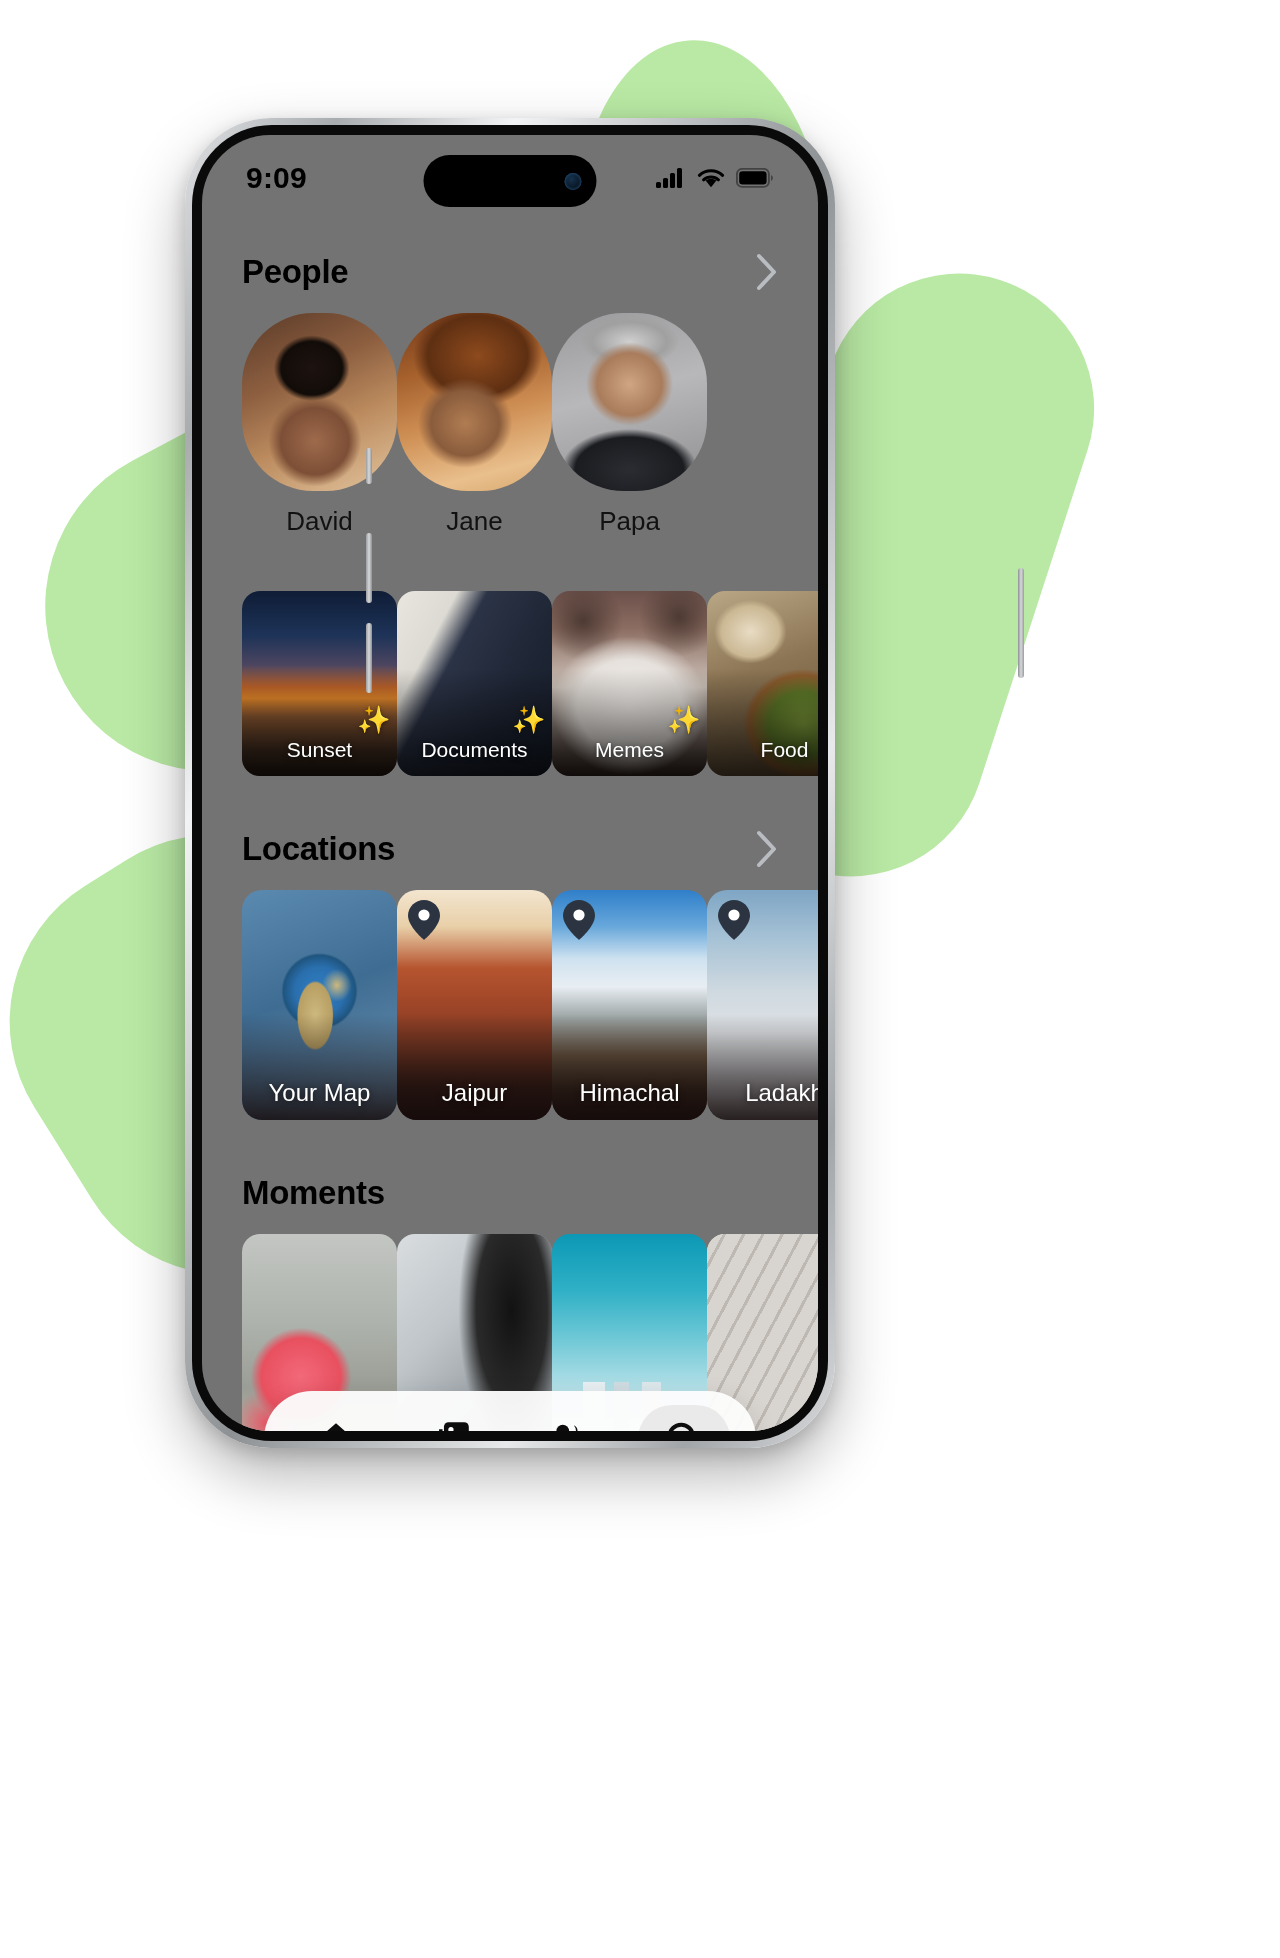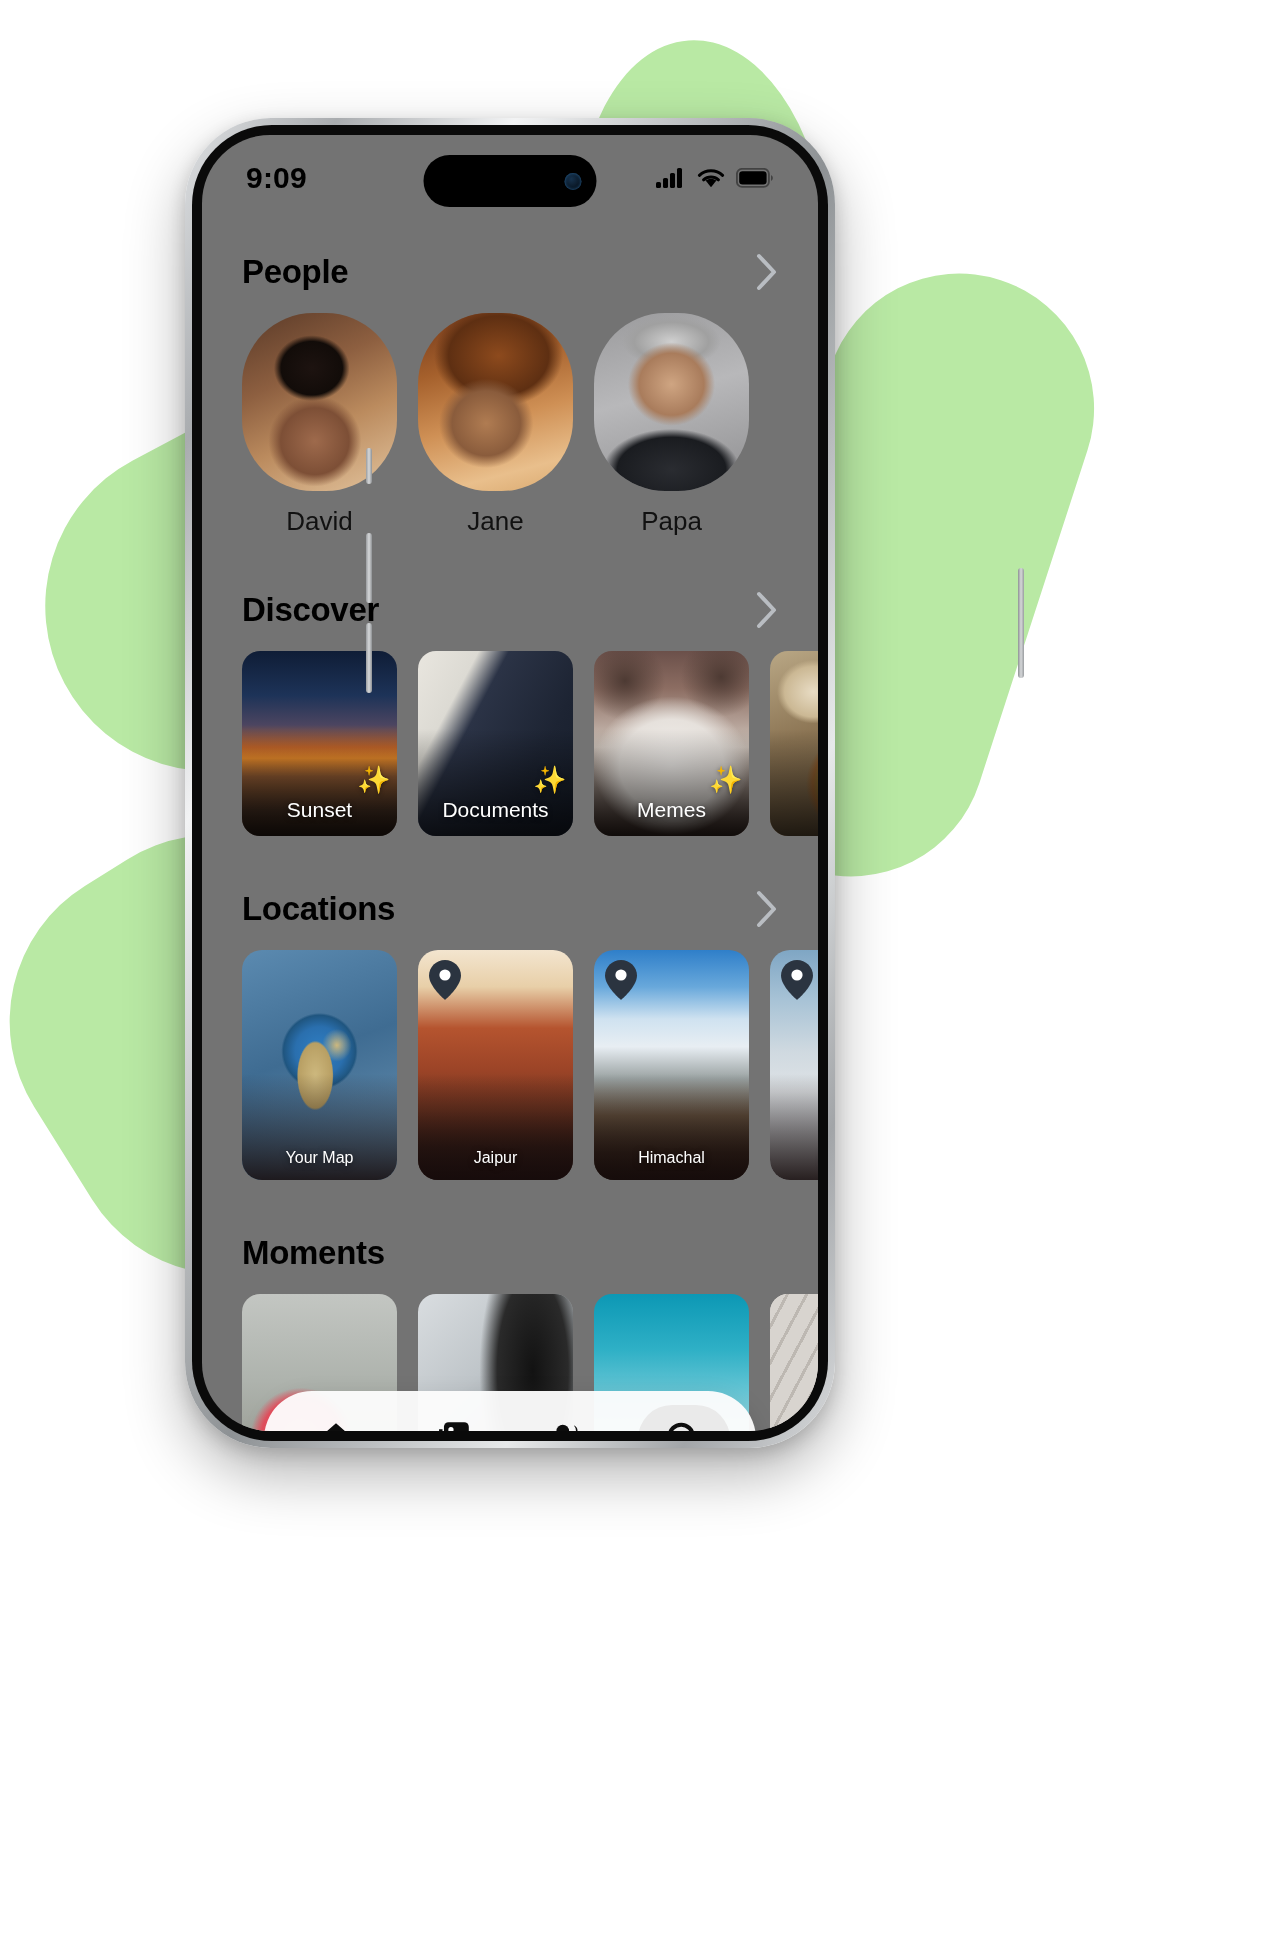--- a/index.html
+++ b/index.html
@@ -83,21 +83,21 @@
   
   .screen-body { position:relative; height:100%; padding-top:0; }
 
   .section-head {
     display:flex; align-items:center; justify-content:space-between;
     padding:0 40px; margin-bottom:22px;
   }
   .section-title { font-size:33px; font-weight:700; color:#000; letter-spacing:-.3px; }
   .chev { color:#b9bdc2; display:flex; }
 
-  .row { display:flex; gap:21px; padding-left:40px; overflow:hidden; }
+  .row { display:flex; padding-left:40px; overflow:hidden; }
 
   
   .people-sec { margin-top:46px; }
   .person { width:155px; flex:0 0 auto; text-align:center; }
   .person-av {
     width:155px; height:178px; border-radius:46% / 40%;
     overflow:hidden; position:relative;
   }
   .person-name { margin-top:15px; font-size:26px; color:#111; }
 
@@ -122,21 +122,21 @@
   }
 
   
   .loc-sec { margin-top:54px; }
   .lcard {
     width:155px; height:230px; flex:0 0 auto; border-radius:20px;
     overflow:hidden; position:relative;
   }
   .lcard .lbl {
     position:absolute; left:0; right:0; bottom:13px; text-align:center;
-    color:#fff; font-size:16px; text-shadow:0 1px 6px rgba(0,0,0,.6);
+    color:#fff; font-size:24px; text-shadow:0 1px 6px rgba(0,0,0,.6);
     white-space:nowrap;
   }
   .lcard .shade {
     position:absolute; left:0; right:0; bottom:0; height:46%;
     background:linear-gradient(to top, rgba(20,10,10,.88), rgba(20,10,10,0));
   }
   .pin {
     position:absolute; left:11px; top:10px; width:32px; height:40px; z-index:2;
   }
 
@@ -311,28 +311,20 @@
           <div class="person">
             <div class="person-av">
                 <div class="img p-papa"></div>
               </div>
             <div class="person-name">Papa</div>
           </div>
         </div>
       </section>
 
       <section class="discover-sec">
-        <div class="section-head">
-          <div class="section-title">Discover</div>
-          <div class="chev">
-            <svg width="22" height="38" viewBox="0 0 22 38">
-                <path d="M3 3 L18 19 L3 35" stroke="currentColor" stroke-width="4" fill="none" stroke-linecap="round" stroke-linejoin="round"></path>
-              </svg>
-          </div>
-        </div>
         <div class="row">
           <div class="dcard">
             <div class="img d-sunset"></div>
               <div class="shade"></div>
             <span class="sparkle">✨</span>
             <div class="lbl">Sunset</div>
           </div>
           <div class="dcard">
             <div class="img d-docs"></div>
               <div class="shade"></div>

